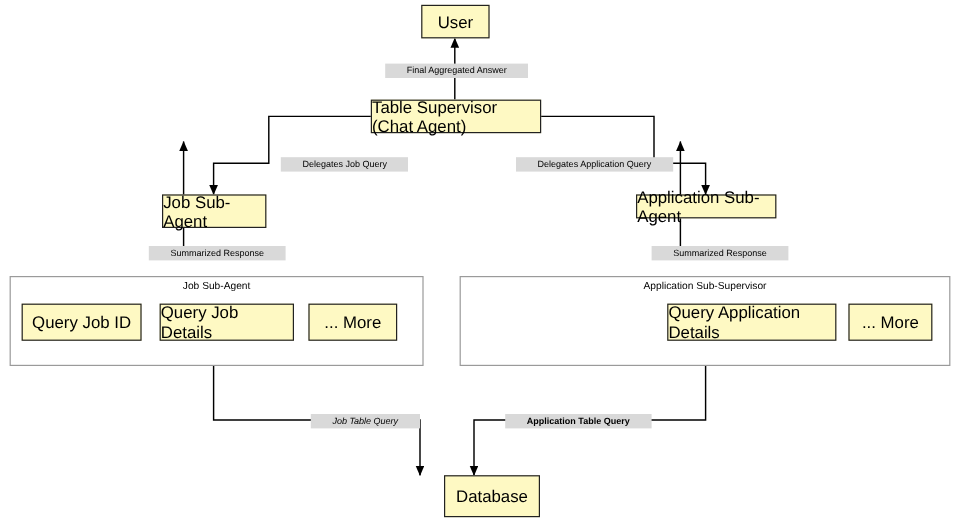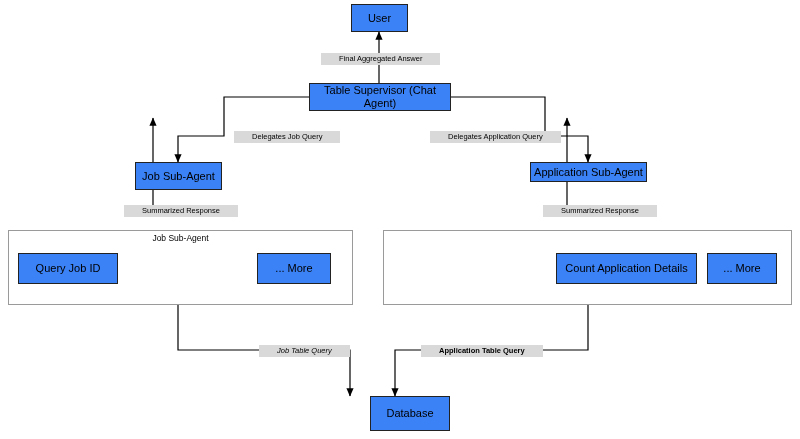--- a/index.html
+++ b/index.html
@@ -22,26 +22,25 @@
     position: absolute;
     left: 0;
     top: 0;
     width: 800px;
     height: 439px;
   }
   .node {
     position: absolute;
     box-sizing: border-box;
     border: 1px solid #222222;
-    background: #3b82f6;
+    background: #fef9c3;
     display: flex;
     align-items: center;
     justify-content: center;
-    text-align: center;
-    font-size: 11px;
+    font-size: 14px;
     line-height: 1.15;
     color: #000000;
     z-index: 3;
   }
   .group {
     position: absolute;
     box-sizing: border-box;
     border: 1px solid #9a9a9a;
     background: #ffffff;
     z-index: 1;
@@ -108,30 +107,34 @@
   </div>
 
   <div class="node" style="left:530px; top:162px; width:117px; height:20px;">
     <span>Application Sub-Agent</span>
   </div>
 
   <div class="group" style="left:8px; top:230px; width:345px; height:75px;"></div>
   <div class="group-title" style="left:8px; top:233px; width:345px;">Job Sub-Agent</div>
 
   <div class="group" style="left:383px; top:230px; width:409px; height:75px;"></div>
+  <div class="group-title" style="left:383px; top:233px; width:409px;">Application Sub-Supervisor</div>
 
   <div class="node" style="left:18px; top:253px; width:100px; height:31px;">
     <span>Query Job ID</span>
+  </div>
+  <div class="node" style="left:133px; top:253px; width:112px; height:31px;">
+    <span>Query Job Details</span>
   </div>
   <div class="node" style="left:257px; top:253px; width:74px; height:31px;">
     <span>... More</span>
   </div>
 
   <div class="node" style="left:556px; top:253px; width:141px; height:31px;">
-    <span>Count Application Details</span>
+    <span>Query Application Details</span>
   </div>
   <div class="node" style="left:707px; top:253px; width:70px; height:31px;">
     <span>... More</span>
   </div>
 
   <div class="node" style="left:333px; top:396px; width:80px; height:35px;margin-left:37px;">
     <span>Database</span>
   </div>
 
   <div class="edge-label" style="left:321px; top:53px;">Final Aggregated Answer</div>

